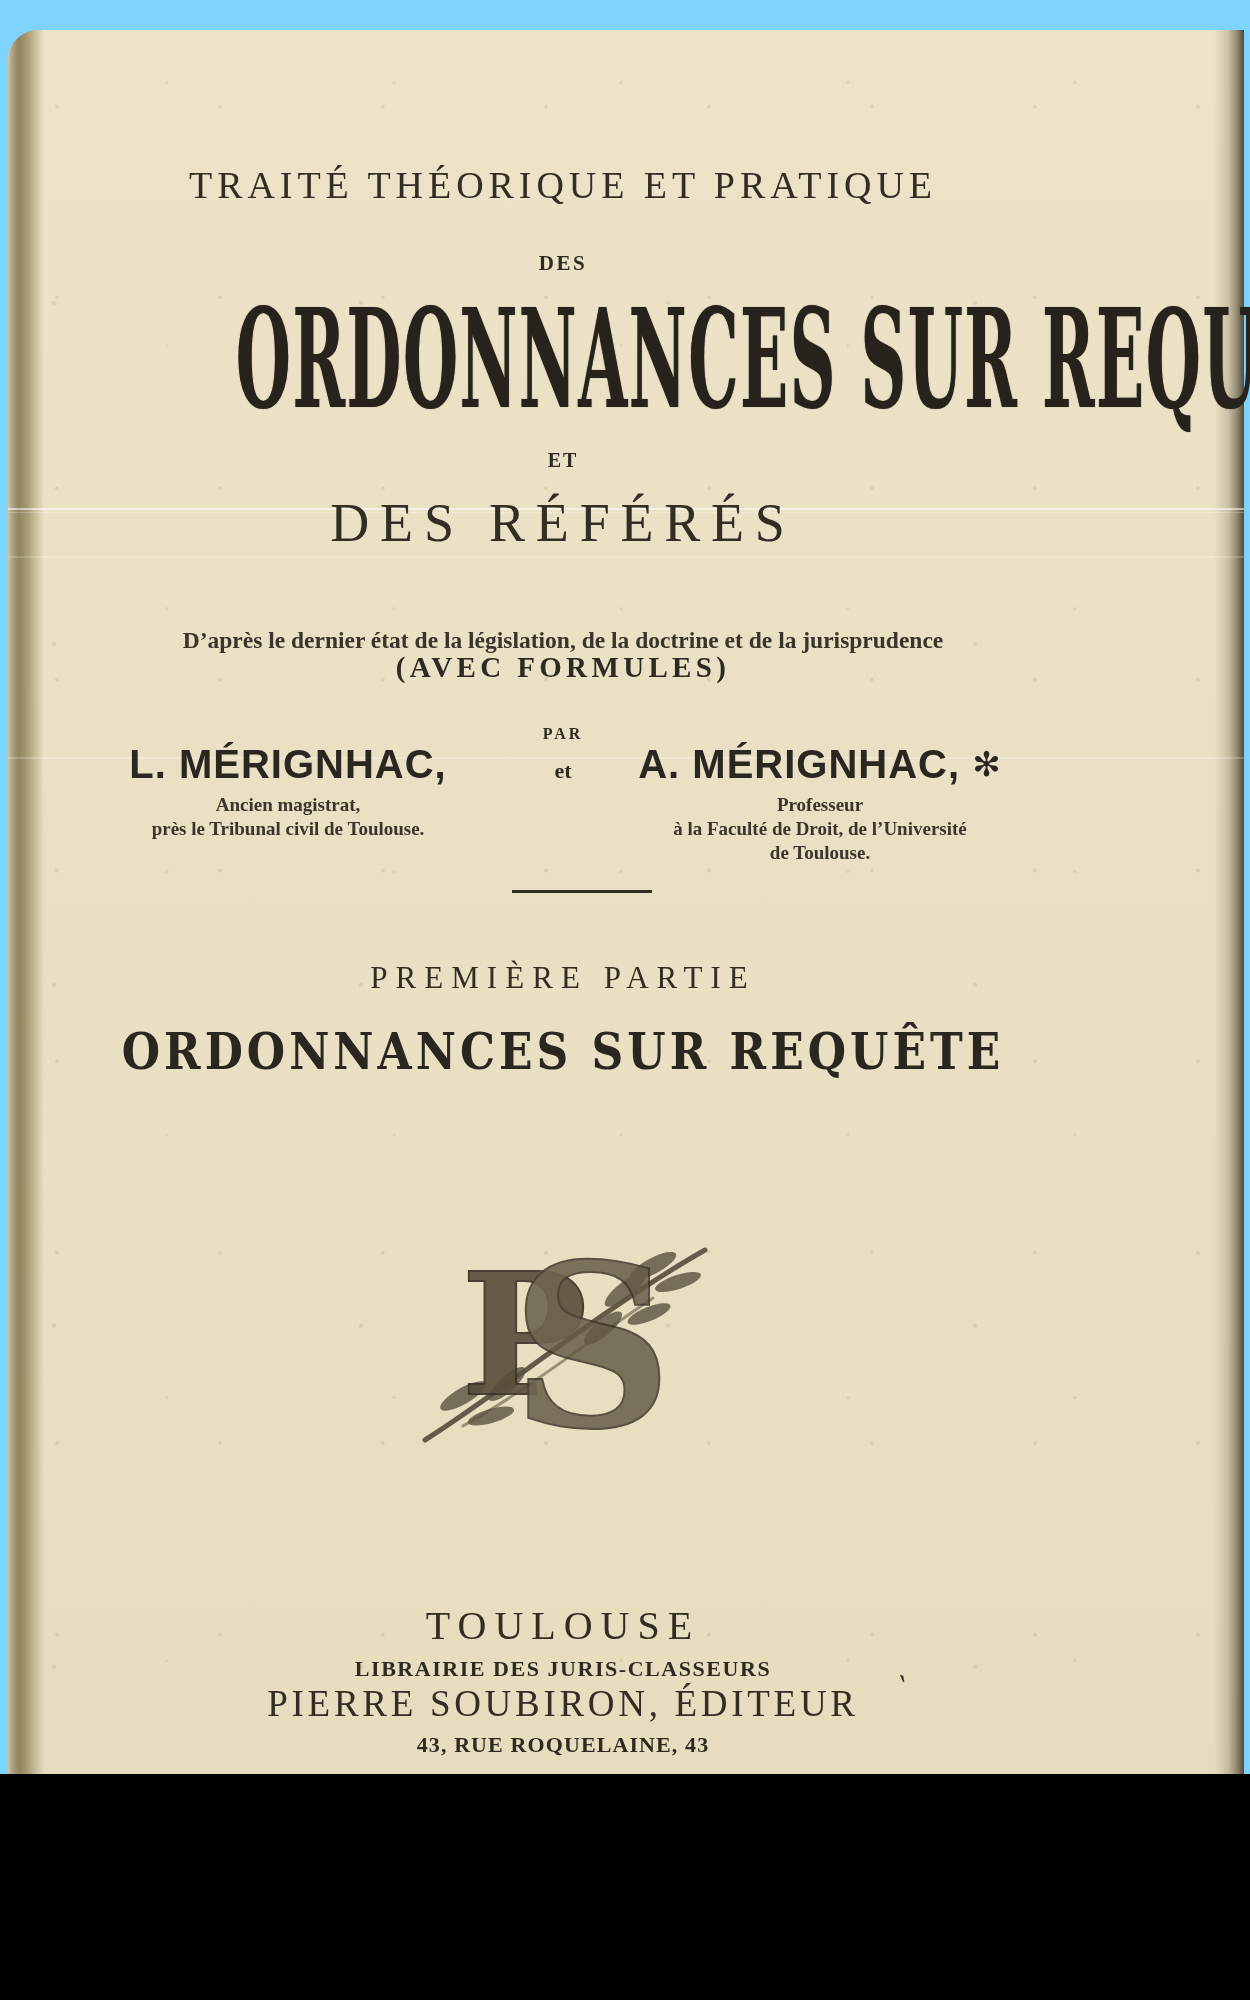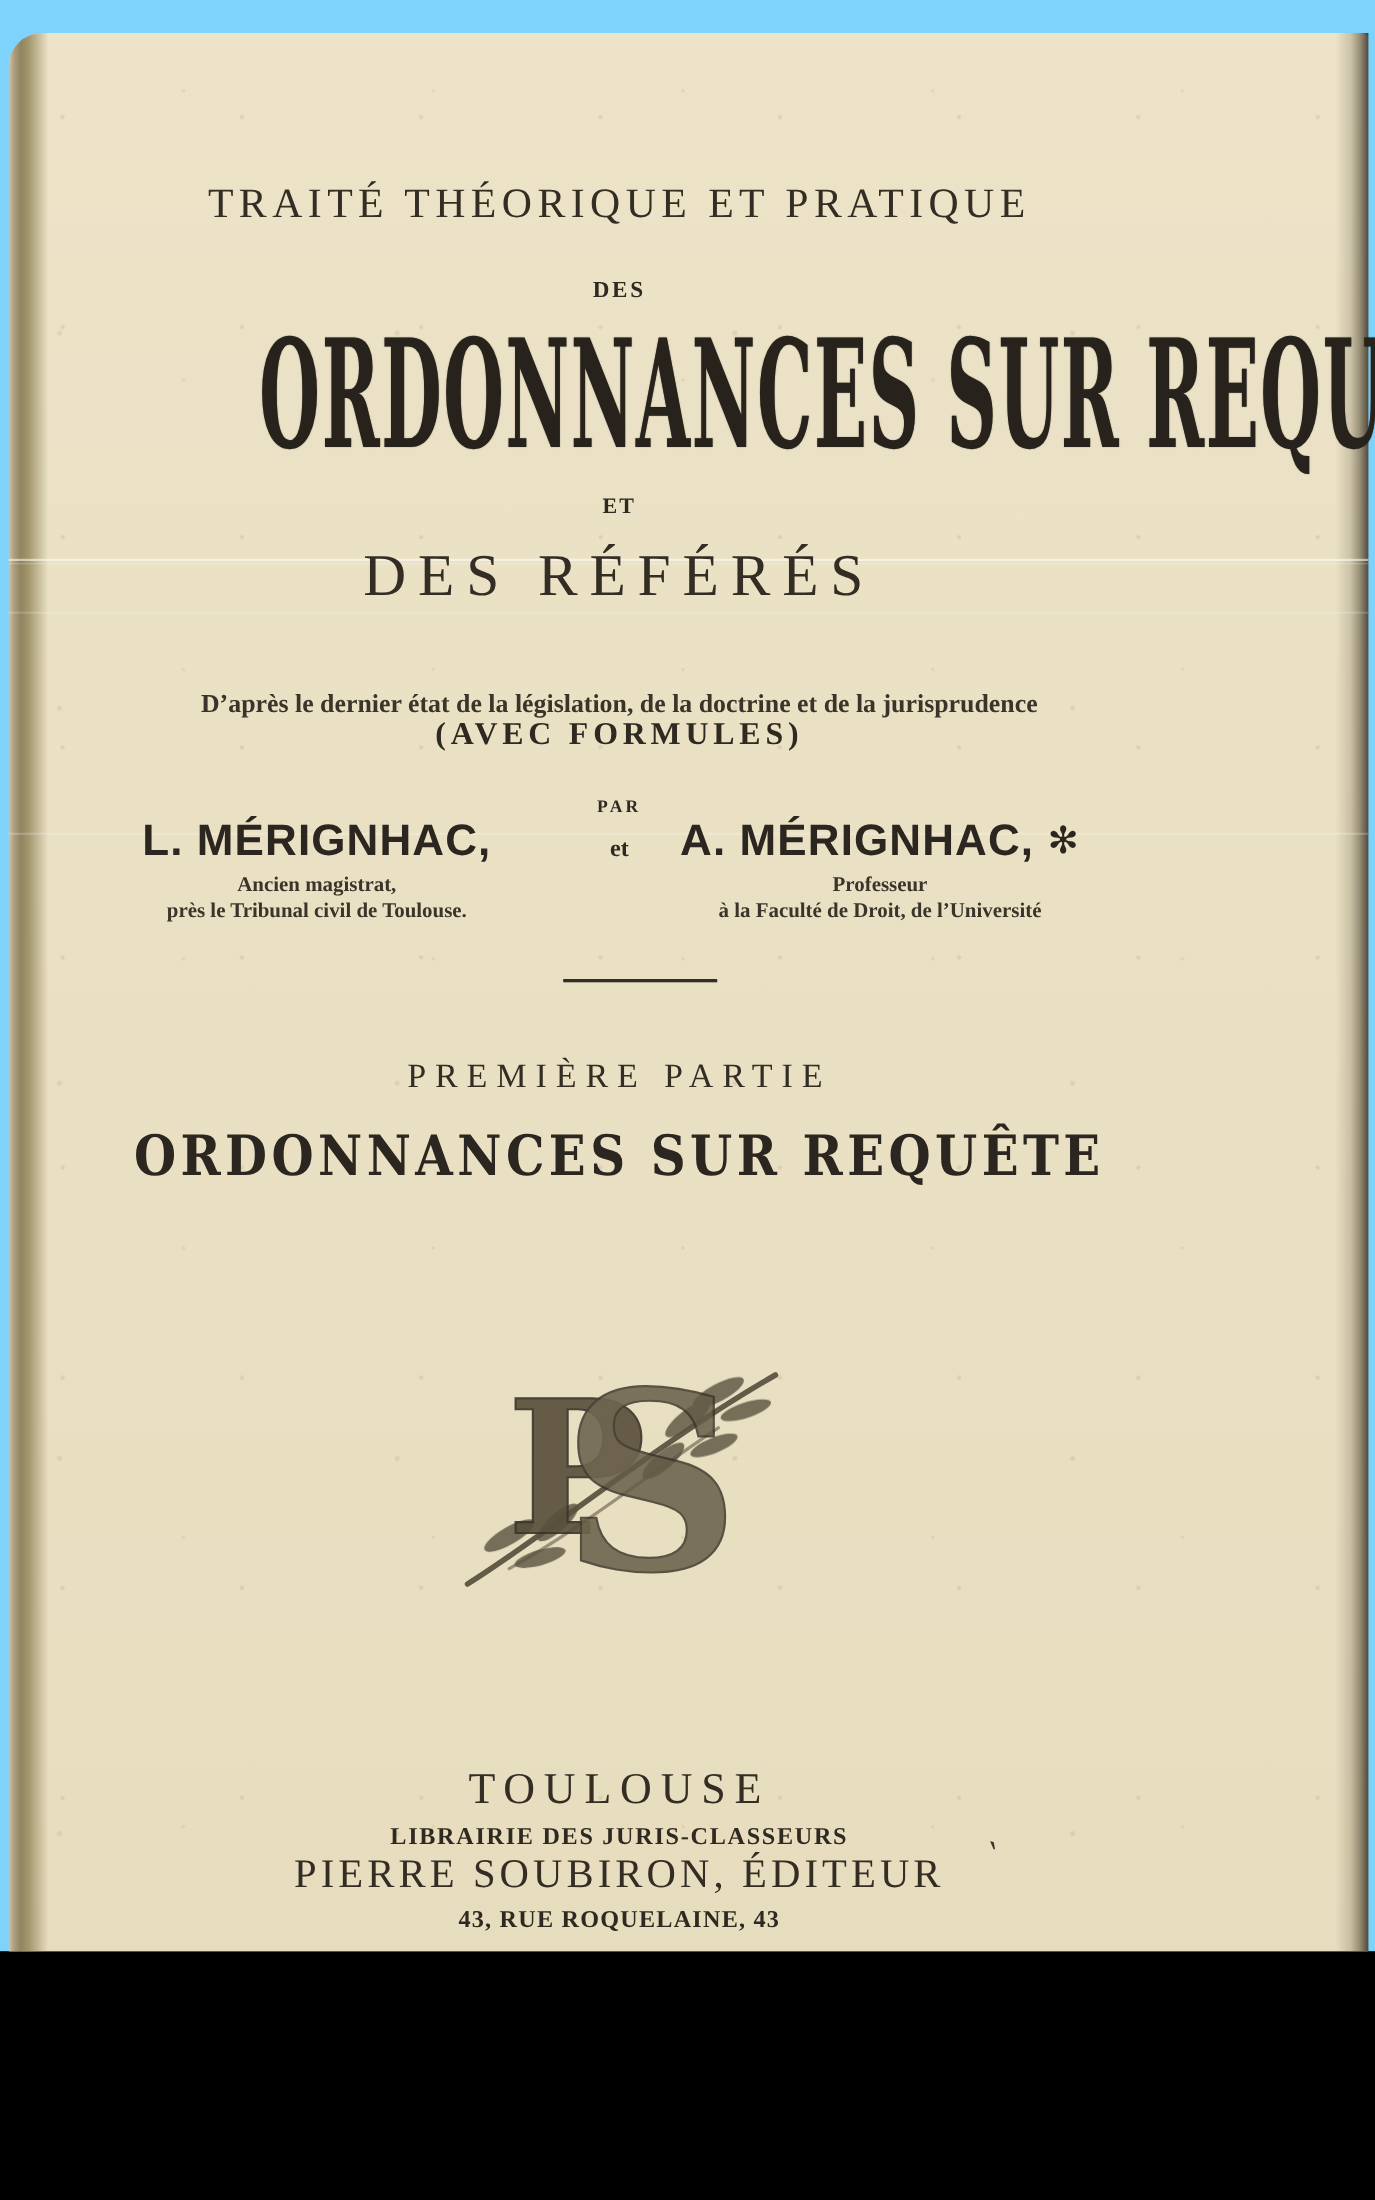--- a/index.html
+++ b/index.html
@@ -64,21 +64,21 @@
   }
   .et-label{top:419px;font-size:20px;font-weight:bold;letter-spacing:.1em;}
   .secondary-title{top:462px;font-size:54px;letter-spacing:.2em;color:#332d24;}
   .subtitle{top:597px;font-size:23.5px;font-weight:bold;color:#3a342a;}
   .formules{top:621px;font-size:29px;font-weight:bold;letter-spacing:.15em;}
   .par-label{top:695px;font-size:16px;font-weight:bold;letter-spacing:.18em;}
 
   
   .author-col{position:absolute;top:712px;text-align:center;}
   .author-col.left{left:60px;width:440px;}
-  .author-col.right{left:574px;width:436px;}
+  .author-col.right{left:594px;width:436px;}
   .author-name{
     font-family:"Liberation Sans","DejaVu Sans",sans-serif;
     font-weight:bold;font-size:40px;letter-spacing:1px;color:#2b2620;
     white-space:nowrap;
   }
   .author-deco{font-size:34px;vertical-align:2px;}
   .author-details{margin-top:6px;font-size:19px;font-weight:bold;line-height:24px;color:#3a342a;}
   .et-sep{position:absolute;top:728px;left:0;width:1110px;text-align:center;
     font-size:22px;font-weight:bold;}
 
@@ -167,20 +167,21 @@
       <div class="et-sep">et</div>
 
       <div class="author-col right">
         <div class="author-name">
           <span>A. MÉRIGNHAC,</span>
           <span class="author-deco">✻</span>
         </div>
         <div class="author-details">
           <div>Professeur</div>
           <div>à la Faculté de Droit, de l’Université</div>
+          <div>de Toulouse.</div>
         </div>
       </div>
 
       <div class="divider"></div>
 
       <div class="tline part-label">PREMIÈRE PARTIE</div>
       <div class="tline part-title">
         <span class="stretch">ORDONNANCES SUR REQUÊTE</span>
       </div>
 

